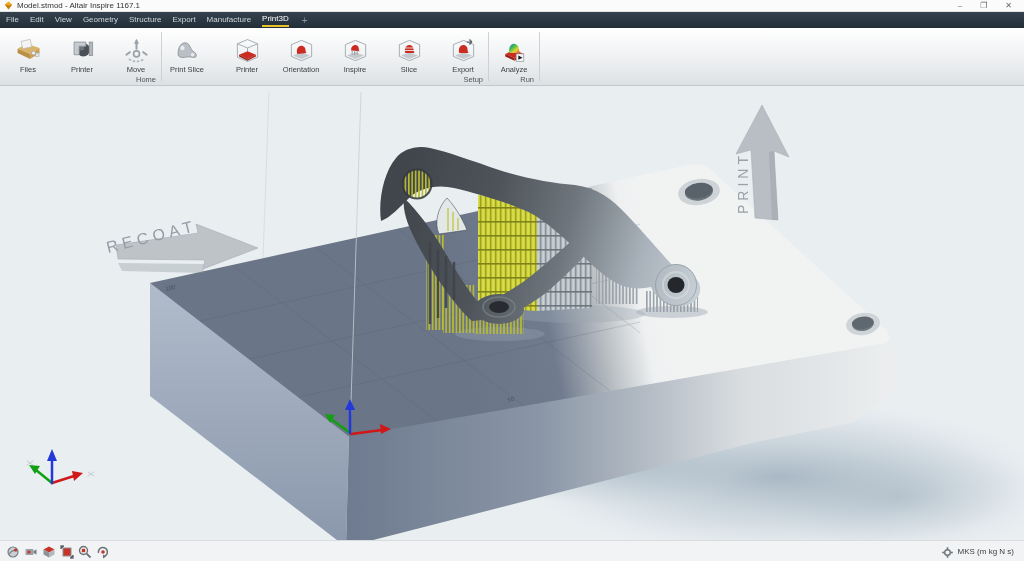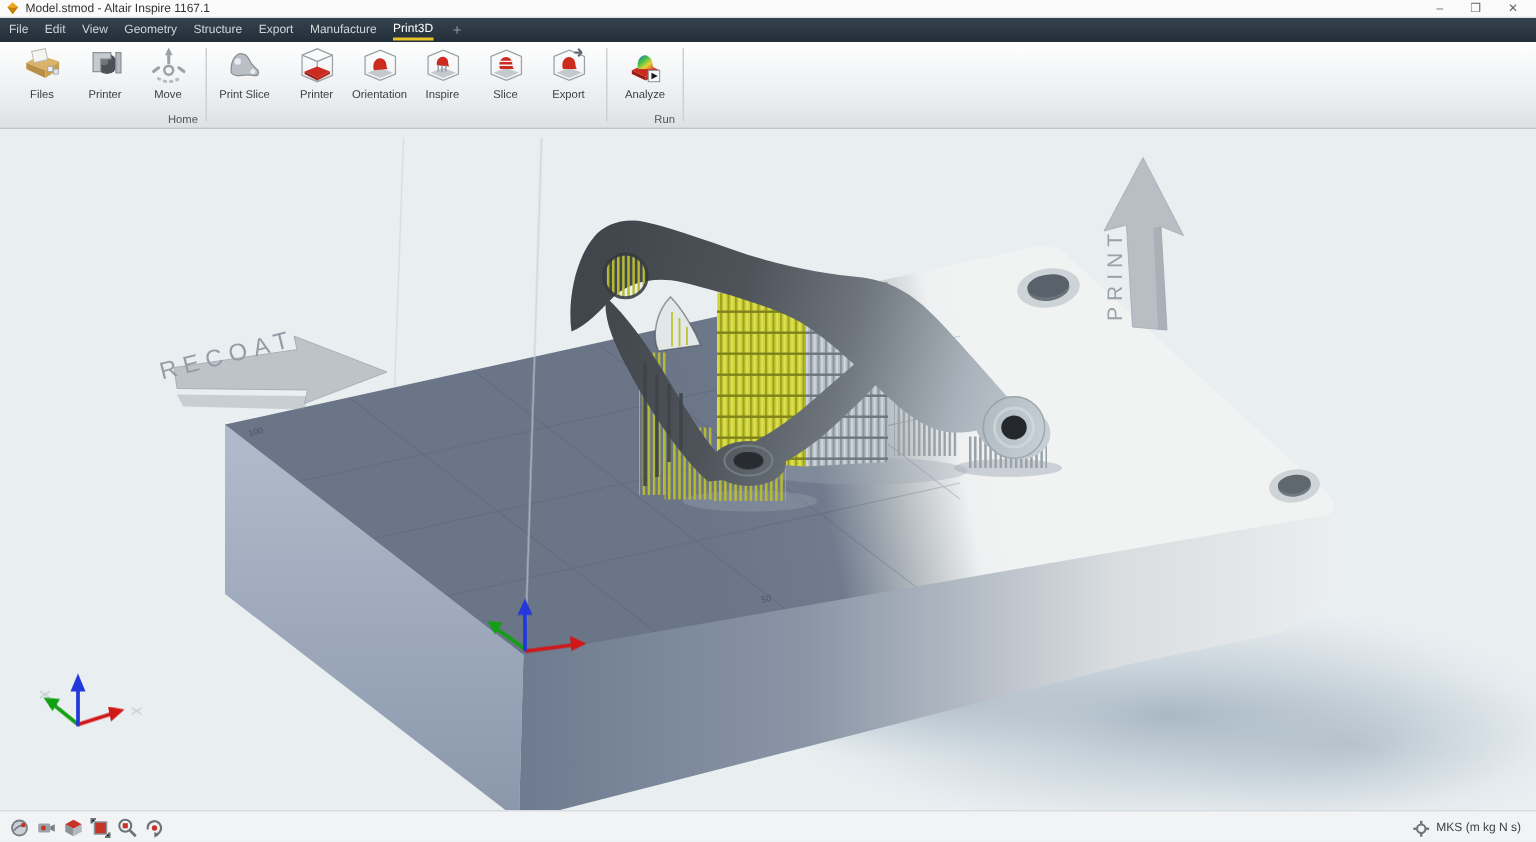--- a/index.html
+++ b/index.html
@@ -18,21 +18,21 @@
   .menubar { height:16px; background:linear-gradient(#35434f,#222e38);
     display:flex; align-items:center; gap:11px; padding:0 6px; }
   .menubar .mitem { font-size:8px; color:#cfd6db; line-height:14px; cursor:default; }
   .menubar .mitem.active { color:#ffffff; border-bottom:2px solid #e7c32a; line-height:12px; }
   .menubar .mplus { font-size:10px; color:#8b97a0; margin-left:2px; }
 
   
   .ribbon { height:58px; background:linear-gradient(#ffffff,#e9ecee 70%,#dde1e4);
     border-bottom:1px solid #c2c7cb; display:flex; align-items:stretch; padding:2px 4px 0 4px; }
   .rgroup { display:flex; flex-direction:column; padding:0 4px; }
-  .rtools { display:flex; align-items:flex-start; gap:2px; flex:1; }
+  .rtools { display:flex; align-items:flex-end; gap:14px; flex:1; }
   .rtool { width:40px; display:flex; flex-direction:column; align-items:center; cursor:default; }
   .rtool svg { width:27px; height:27px; }
   .rtool .tlabel { font-size:7.5px; color:#3c4043; margin-top:1px; white-space:nowrap; }
   .rgrouplabel { font-size:7.5px; color:#50555a; text-align:right; height:11px; line-height:11px; }
   .rsep { width:1px; background:#cdd1d5; margin:2px 1px 4px 1px; }
   .ribbon-rest { flex:1; }
 
   
   .viewport { position:relative; width:1024px; height:454px; background:#e9eef1; }
   .viewport svg.scene { position:absolute; left:0; top:0; }
@@ -172,20 +172,21 @@
       <div class="rtool">
         <svg viewBox="0 0 32 32">
           <path d="M4,9 L16,4 L28,9 L28,23 L16,28 L4,23 Z" fill="none" stroke="#9aa1a7" stroke-width="1"></path>
           <polygon points="6,22 16,18 26,22 16,26" fill="#c3c9ce"></polygon>
           <path d="M11,19 C9,12 14,8 18,10 C22,12 20,16 22,19 Z" fill="#cc2b20"></path>
           <path d="M20,6 h6 m0,0 l-3,-3 m3,3 l-3,3" stroke="#5f666c" stroke-width="1.6" fill="none"></path>
         </svg>
         <span class="tlabel">Export</span>
       </div>
     </div>
+    <div class="rgrouplabel">Setup</div>
   </div>
 
   <div class="rsep"></div>
 
   <div class="rgroup">
     <div class="rtools">
       <div class="rtool">
         <svg viewBox="0 0 32 32">
           <defs>
             <linearGradient id="rain" x1="0" y1="0" x2="1" y2="1">

